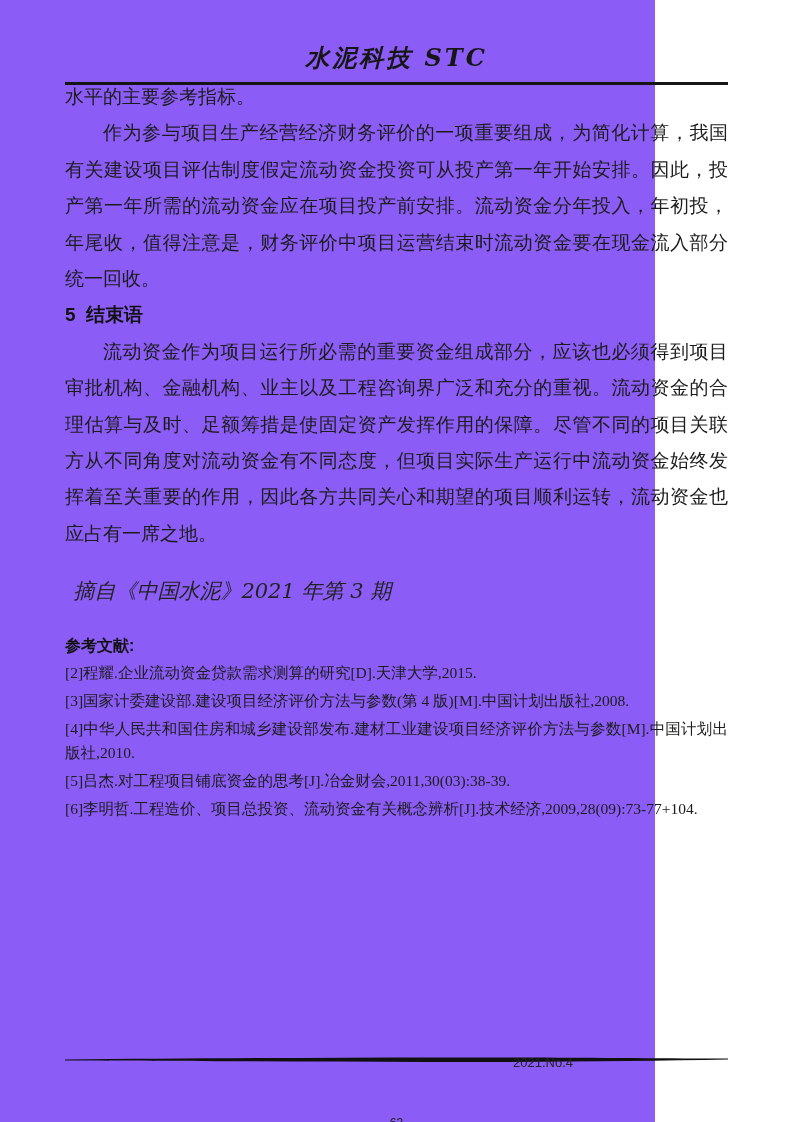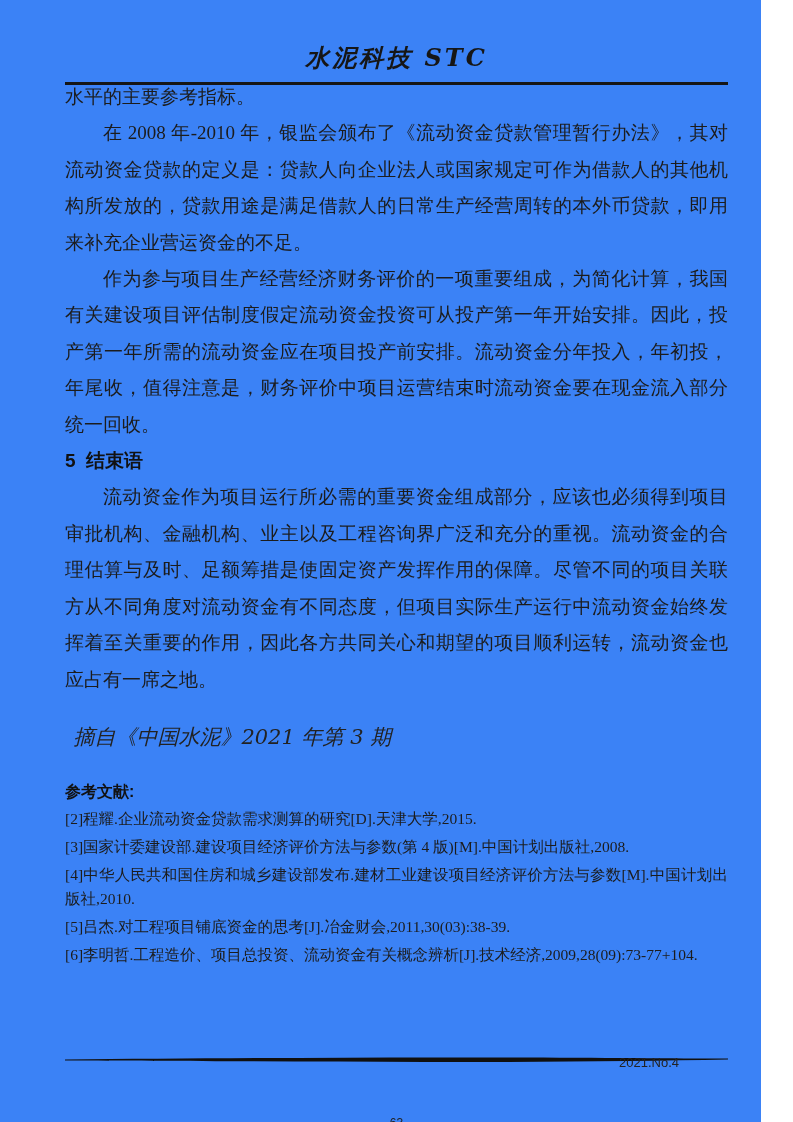--- a/index.html
+++ b/index.html
@@ -4,21 +4,21 @@
 <style>
   * { margin: 0; padding: 0; box-sizing: border-box; }
   html, body { background: #ffffff; }
   body {
     width: 793px; height: 1122px;
     font-family: "Liberation Serif", serif;
     color: #1a1a1a;
     position: relative;
     overflow: hidden;
   }
-  .page { position: absolute; inset: 0; width: 761px; height: 1122px; background: #3b82f6; }
+  .page { position: absolute; inset: 0; width: 655px; height: 1122px; background: #8b5cf6; }
 
   
   .journal-header {
     position: absolute; top: 42px; left: 65px; width: 663px;
     text-align: center;
   }
   .journal-title {
     font-family: "DejaVu Serif", serif;
     font-style: italic;
     font-weight: bold;
@@ -95,21 +95,20 @@
 <div class="page">
 
   <div class="journal-header">
     <div class="journal-title">水泥科技 STC</div>
   </div>
 
   <div class="header-rule"></div>
 
   <main class="body-text">
     <p class="no-indent">水平的主要参考指标。</p>
-    <p class="para">在 2008 年-2010 年，银监会颁布了《流动资金贷款管理暂行办法》，其对流动资金贷款的定义是：贷款人向企业法人或国家规定可作为借款人的其他机构所发放的，贷款用途是满足借款人的日常生产经营周转的本外币贷款，即用来补充企业营运资金的不足。</p>
     <p class="para">作为参与项目生产经营经济财务评价的一项重要组成，为简化计算，我国有关建设项目评估制度假定流动资金投资可从投产第一年开始安排。因此，投产第一年所需的流动资金应在项目投产前安排。流动资金分年投入，年初投，年尾收，值得注意是，财务评价中项目运营结束时流动资金要在现金流入部分统一回收。</p>
 
     <h2 class="section-heading">5  结束语</h2>
 
     <p class="para">流动资金作为项目运行所必需的重要资金组成部分，应该也必须得到项目审批机构、金融机构、业主以及工程咨询界广泛和充分的重视。流动资金的合理估算与及时、足额筹措是使固定资产发挥作用的保障。尽管不同的项目关联方从不同角度对流动资金有不同态度，但项目实际生产运行中流动资金始终发挥着至关重要的作用，因此各方共同关心和期望的项目顺利运转，流动资金也应占有一席之地。</p>
 
     <p class="source-note">摘自《中国水泥》2021 年第 3 期</p>
 
     <section class="references">
       <div class="ref-heading">参考文献:</div>

